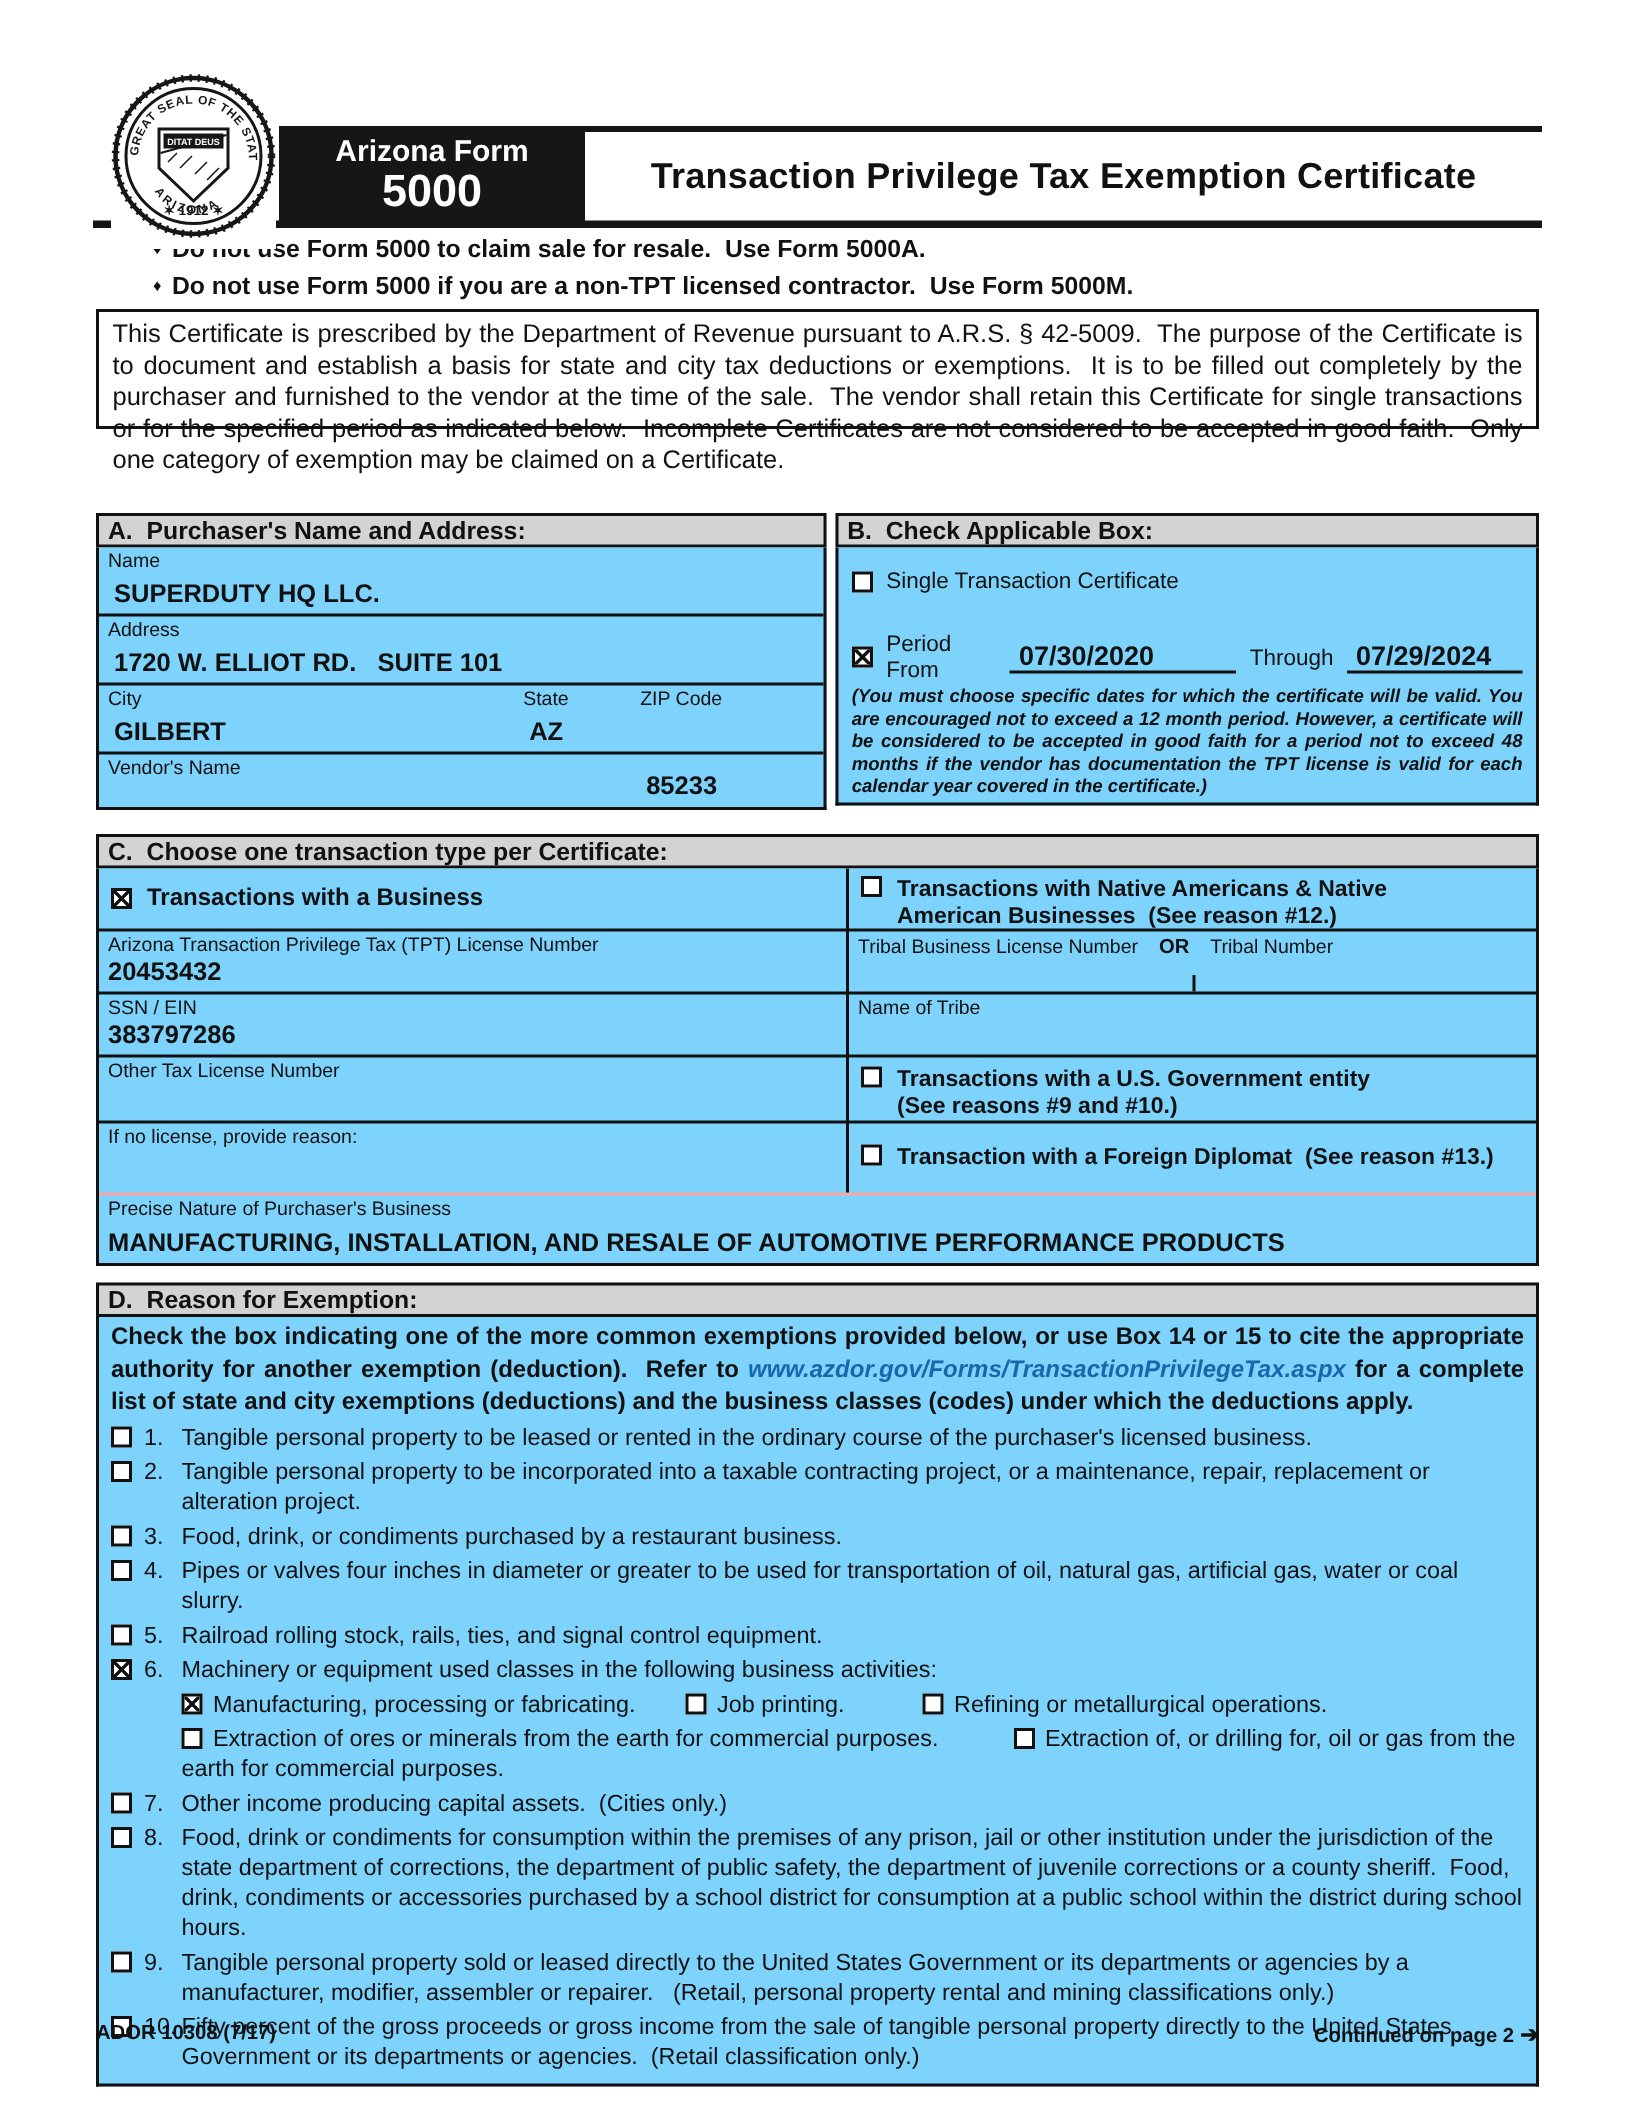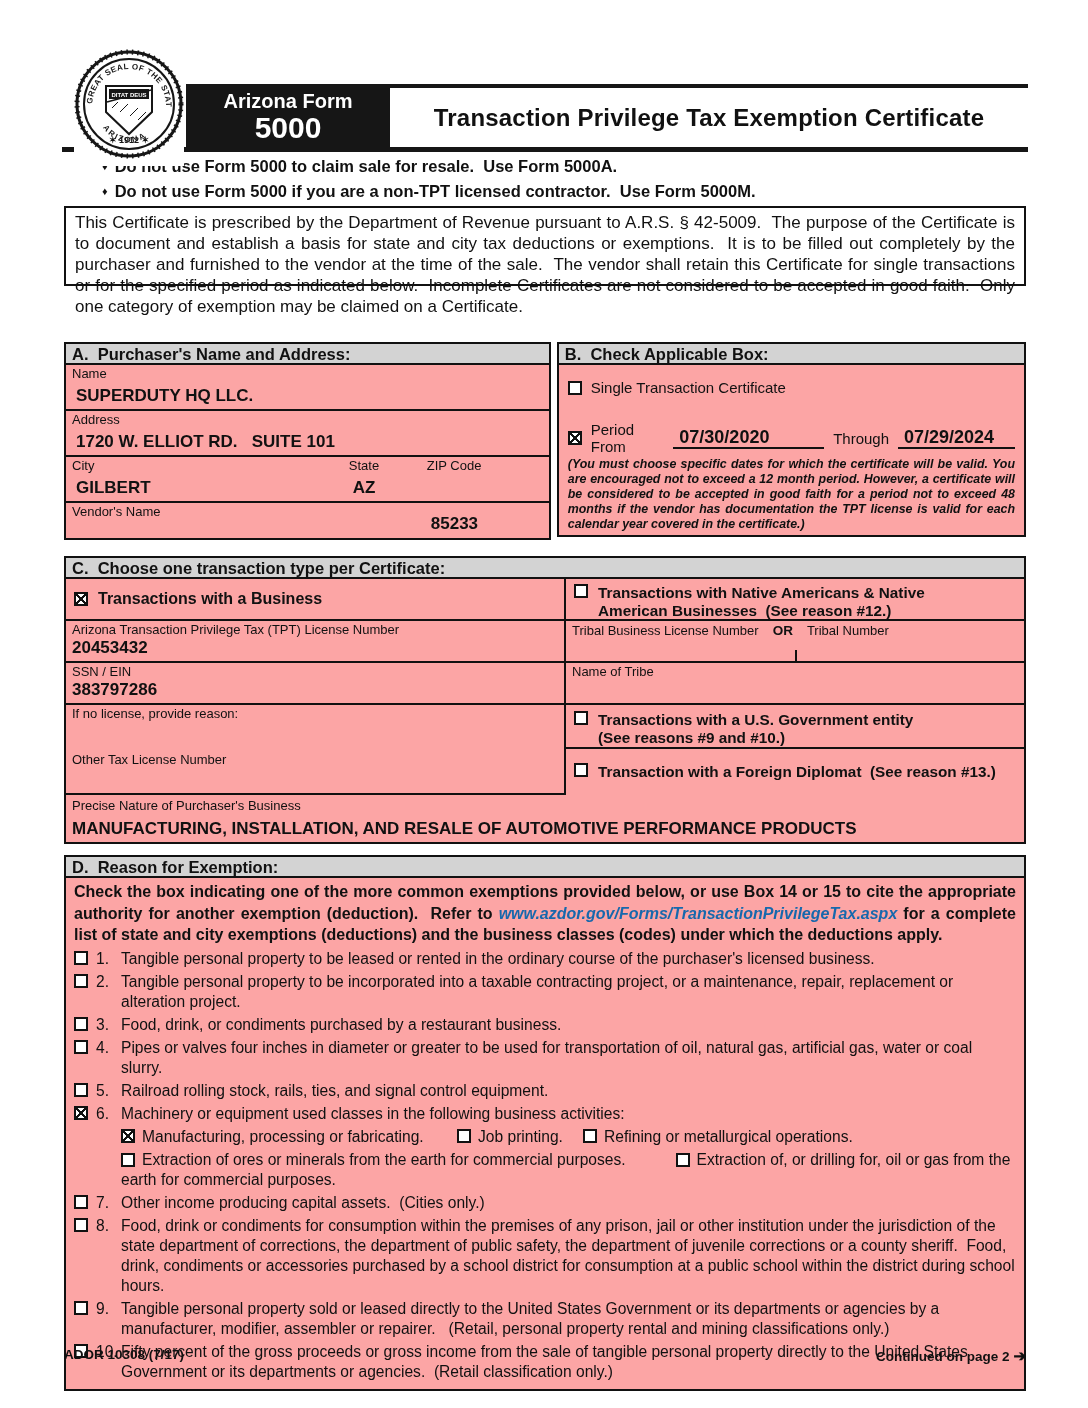--- a/index.html
+++ b/index.html
@@ -37,21 +37,21 @@
     position:absolute; left:64px; top:206px; width:962px; height:80px;
     border:2px solid #111; padding:4px 9px;
     font-size:17px; line-height:21px; text-align:justify;
   }
 
   
   .sec-header {
     height:23px; background:#d3d3d3; border:2px solid #111;
     font-size:16.5px; font-weight:bold; padding:1px 0 13px 6px;
   }
-  .sec-body { border:2px solid #111; border-top:none; background:#fca5a5; }
+  .sec-body { border:2px solid #111; border-top:none; background:#7dd3fc; }
   .flabel { font-size:13px; padding:2px 0 0 6px; line-height:14px; }
   .fvalue { font-size:17px; font-weight:bold; padding:0 0 3px 10px; }
 
   
   .row-ab { position:absolute; left:64px; top:342px; width:962px; display:flex; gap:6px; }
   .panel-a { width:498px; }
   .panel-b { flex:1; }
   .a-row { border-bottom:2px solid #111; height:46px; display:flex; flex-direction:column; justify-content:space-between; }
   .a-row.last { border-bottom:none; height:35px; }
   .csz { display:flex; height:46px; border-bottom:2px solid #111; }
@@ -98,21 +98,21 @@
   .d-body { border:2px solid #111; border-top:none; padding:3px 8px 4px 8px; min-height:460px; }
   .d-intro { font-size:16px; font-weight:bold; line-height:21.5px; text-align:justify; margin-bottom:2px; }
   .d-link { color:#1668ad; font-style:italic; }
   .d-item { display:grid; grid-template-columns:21px 26px 1fr; column-gap:0; margin:3px 0; font-size:15.6px; line-height:20px; }
   .d-item .cb { margin-top:2px; }
   .d-item .num { padding-left:1px; }
   .d-sub { margin-left:47px; font-size:15.6px; line-height:20px; }
   .d-sub-row { display:flex; margin-top:2px; }
   .d-sub-seg { display:flex; gap:7px; align-items:flex-start; }
   .d-sub-seg .cb { margin-top:2px; }
-  .seg1 { width:336px; } .seg2 { width:126px;text-align:center; }
+  .seg1 { width:336px; } .seg2 { width:158px;text-align:center; }
   .d-sub-flow { width:908px; margin-top:3px; }
   .d-sub-flow .cb { vertical-align:-2px; margin-right:7px; }
   .flow-gap { display:inline-block; width:50px; }
 
   
   .footer { position:absolute; left:64px; top:1347px; width:962px; display:flex; justify-content:space-between; }
   .footer .f { font-size:13.5px; font-weight:bold; }
   .arrow { font-size:15px; margin-left:4px; }
 </style>
 </head>
@@ -229,30 +229,30 @@
               <div class="flabel" data-bind="section_c.tpt.label">Arizona Transaction Privilege Tax (TPT) License Number</div>
               <div class="fvalue" style="padding-left:6px;" data-bind="section_c.tpt.value">20453432</div>
             </div>
           </div>
           <div class="c-row h42">
             <div class="c-field">
               <div class="flabel" data-bind="section_c.ssn.label">SSN / EIN</div>
               <div class="fvalue" style="padding-left:6px;" data-bind="section_c.ssn.value">383797286</div>
             </div>
           </div>
+          <div class="c-row h44">
+            <div class="c-field">
+              <div class="flabel" data-bind="section_c.other.label">Other Tax License Number</div>
+              <div class="fvalue" style="padding-left:6px;" data-bind="section_c.other.value"></div>
+            </div>
+          </div>
           <div class="c-row h46 nb">
             <div class="c-field">
               <div class="flabel" data-bind="section_c.noreason.label">If no license, provide reason:</div>
               <div class="fvalue" style="padding-left:6px;" data-bind="section_c.noreason.value"></div>
-            </div>
-          </div>
-          <div class="c-row h44">
-            <div class="c-field">
-              <div class="flabel" data-bind="section_c.other.label">Other Tax License Number</div>
-              <div class="fvalue" style="padding-left:6px;" data-bind="section_c.other.value"></div>
             </div>
           </div>
         </div>
         <div class="c-right">
           <div class="c-row h42 c-check small" style="align-items:flex-start; padding-top:5px;">
             <span class="cb"></span>
             <span class="cl" style="max-width:356px;" data-bind="section_c.native.label">Transactions with Native Americans &amp; Native American Businesses  (See reason #12.)</span>
           </div>
           <div class="c-row h42 tribal-row">
             <div class="tribal-labels">

